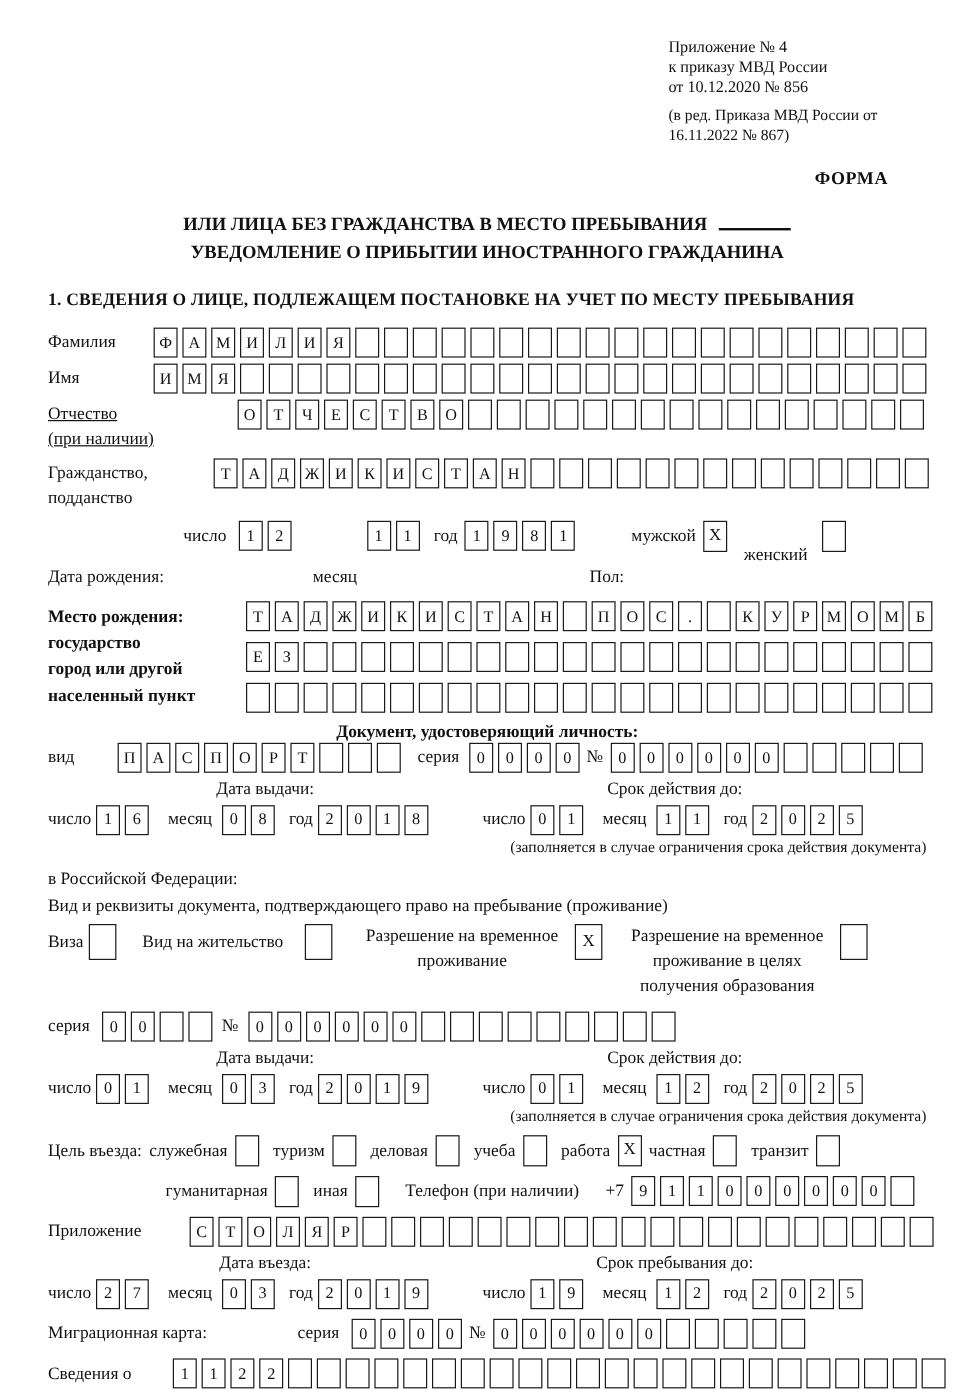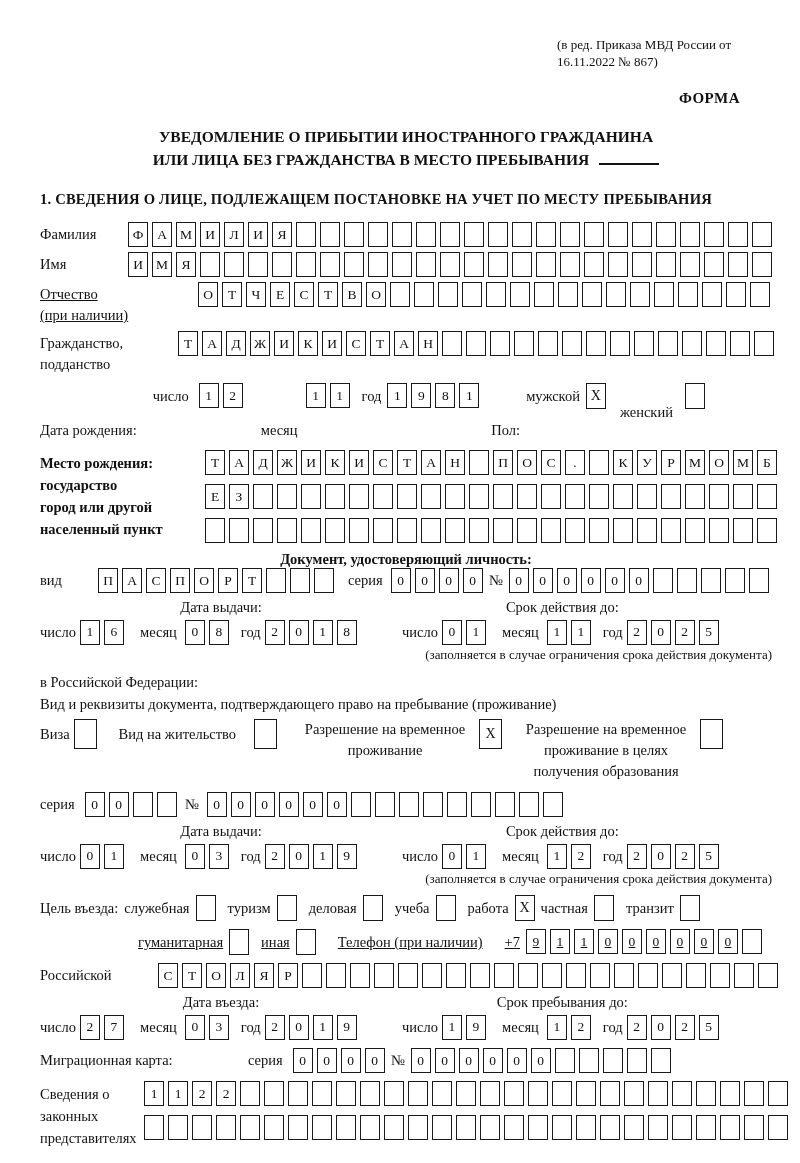--- a/index.html
+++ b/index.html
@@ -73,37 +73,42 @@
   
   .res-intro { line-height:22px; margin-bottom:4px; }
   .opt-row { display:flex; align-items:flex-start; margin:4px 0 10px 0; }
   .opt { display:flex; align-items:flex-start; }
   .opt .olabel { line-height:21px; }
   .opt .center { text-align:center; }
 
   
   .purpose .lbl { line-height:27px; }
   .purpose .cbox { margin-left:6px; margin-right:12px; }
-  .purpose2 { padding-left:98px;text-decoration:underline; }
+  .purpose2 { padding-left:98px; }
   .phone-cells { margin-left:6px; }
 </style>
 </head>
 <body>
 
 <div class="page">
 
+  <div class="annex-block">
+    <span class="ln">Приложение № 4</span>
+    <span class="ln">к приказу МВД России</span>
+    <span class="ln">от 10.12.2020 № 856</span>
+  </div>
   <div class="amend-block">
     <span class="ln">(в ред. Приказа МВД России</span>
     <span class="ln">от 16.11.2022 № 867)</span>
   </div>
   <div class="form-word">ФОРМА</div>
 
   <div class="title">
+    <div><span>ИЛИ ЛИЦА БЕЗ ГРАЖДАНСТВА В МЕСТО ПРЕБЫВАНИЯ</span><span class="blank"></span></div>
     <div>УВЕДОМЛЕНИЕ О ПРИБЫТИИ ИНОСТРАННОГО ГРАЖДАНИНА</div>
-    <div><span>ИЛИ ЛИЦА БЕЗ ГРАЖДАНСТВА В МЕСТО ПРЕБЫВАНИЯ</span><span class="blank"></span></div>
   </div>
 
   <div class="sec-heading">1. СВЕДЕНИЯ О ЛИЦЕ, ПОДЛЕЖАЩЕМ ПОСТАНОВКЕ НА УЧЕТ ПО МЕСТУ ПРЕБЫВАНИЯ</div>
 
   <div class="row">
     <span class="lbl w-surname">Фамилия</span>
     <span class="cells">
         <span class="cell">Ф</span>
         <span class="cell">А</span>
         <span class="cell">М</span>
@@ -569,21 +574,21 @@
         <span class="cell">0</span>
         <span class="cell">0</span>
         <span class="cell">0</span>
         <span class="cell">0</span>
         <span class="cell">0</span>
         <span class="cell"></span>
       </span>
   </div>
 
   <div class="row" style="margin-top:7px;">
-    <span class="lbl w-prof">Российской</span>
+    <span class="lbl w-prof">Приложение</span>
     <span class="cells">
         <span class="cell">С</span>
         <span class="cell">Т</span>
         <span class="cell">О</span>
         <span class="cell">Л</span>
         <span class="cell">Я</span>
         <span class="cell">Р</span>
         <span class="cell"></span>
         <span class="cell"></span>
         <span class="cell"></span>

